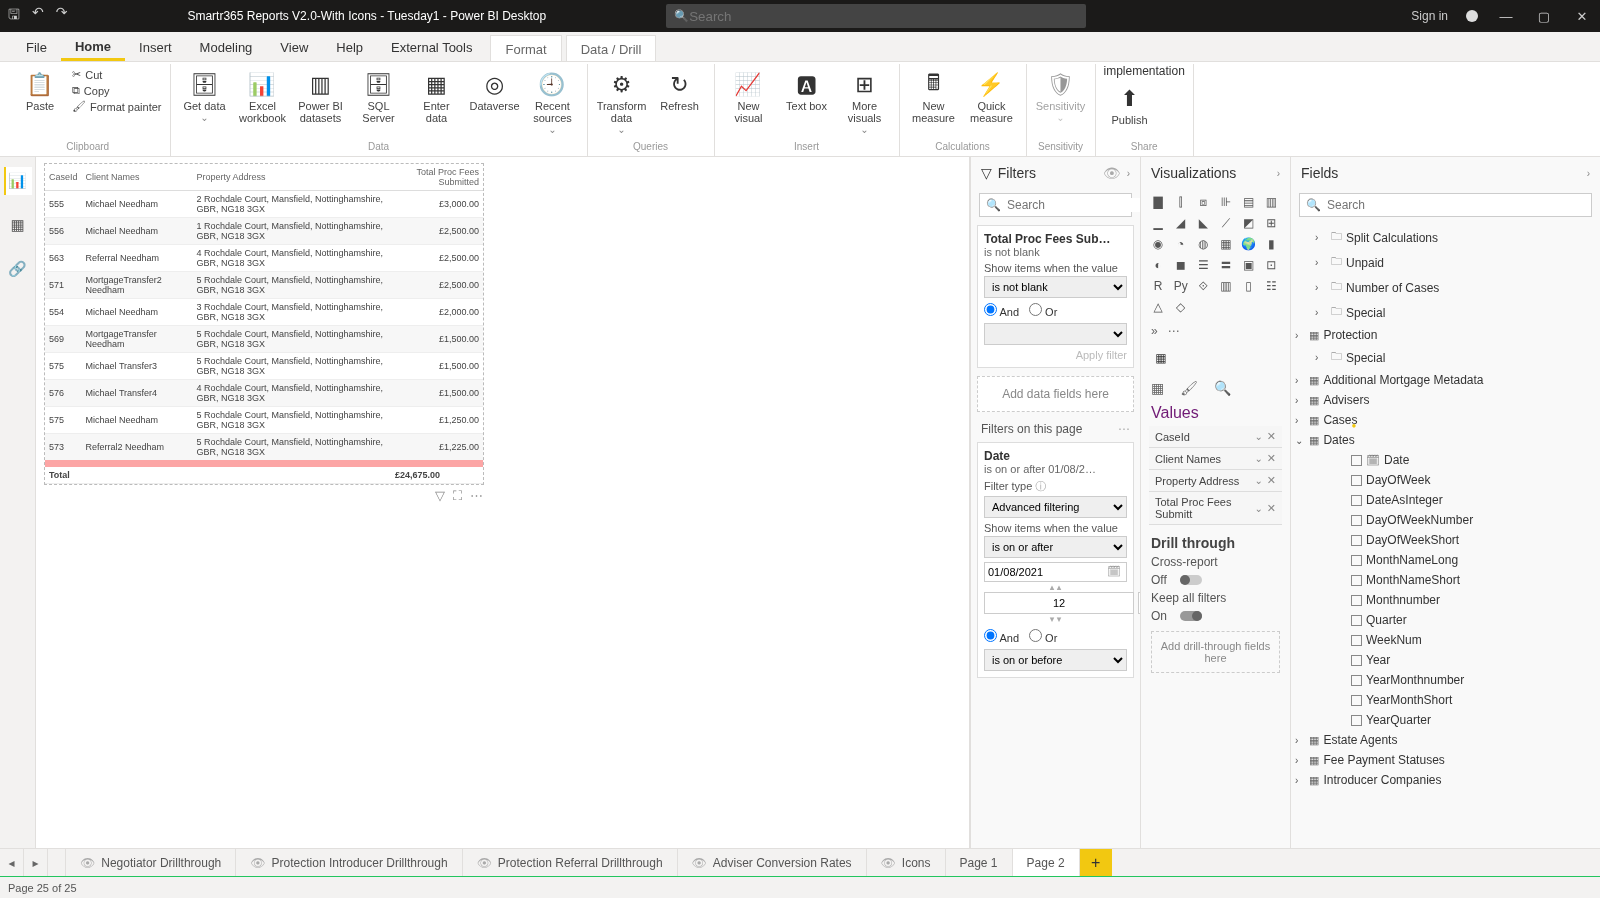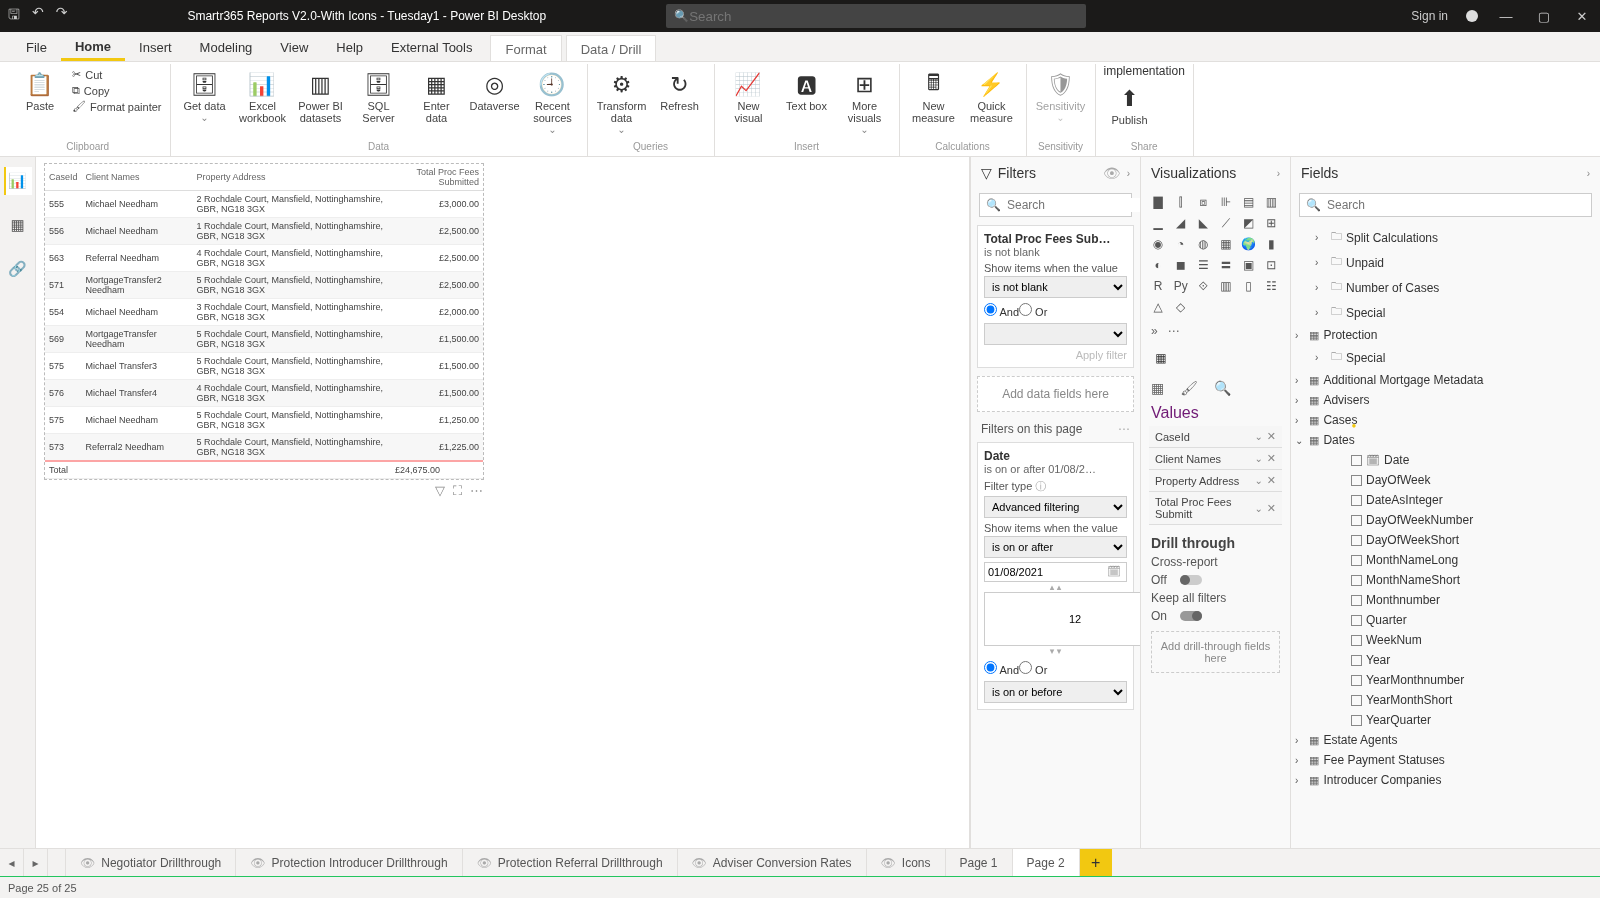--- a/index.html
+++ b/index.html
@@ -40,45 +40,45 @@
 .left-rail .ritem.active { background: #fff; box-shadow: inset 2px 0 0 #f2c811; }
 
 .canvas { flex: 1; background: #fff; position: relative; padding: 8px; border-right: 1px solid #e1dfdd; }
 .visual-frame { position: absolute; top: 6px; left: 8px; width: 440px; border: 1px dashed #bbb; background: #fff; }
 .visual-frame::before, .visual-frame::after { content: ''; }
 .vtable { width: 100%; border-collapse: collapse; font-size: 9px; color: #444; }
 .vtable th { text-align: left; padding: 3px 4px; font-weight: 400; color: #666; border-bottom: 1px solid #ddd; }
 .vtable td { padding: 3px 4px; border-bottom: 1px solid #eee; }
 .vtable tr.alt { background: #f7f7f7; }
 .vtable th:nth-child(4), .vtable td:nth-child(4) { text-align: right; }
-.vtable tfoot td { font-weight: 400; border-top: 2px solid #fca5a5; }
+.vtable tfoot td { font-weight: 700; border-top: 7px solid #fca5a5; }
 .visual-actions { position: absolute; right: 0; top: 100%; margin-top: 4px; display: flex; gap: 8px; color: #888; font-size: 13px; }
 
 
 .panel { background: #f9f9f9; border-left: 1px solid #e1dfdd; display: flex; flex-direction: column; font-size: 12px; }
 .panel .phead { display: flex; align-items: center; padding: 8px 10px; font-size: 14px; color: #333; gap: 6px; font-weight: 400; }
 .panel .phead .spacer { flex: 1; }
 .filters-panel { width: 170px; }
 .viz-panel { width: 150px; }
 .fields-panel { width: 310px; }
 
 .search-box { margin: 4px 8px; border: 1px solid #ccc; background: #fff; padding: 4px 6px; display: flex; align-items: center; gap: 6px; }
 .search-box input { border: none; outline: none; flex: 1; font-size: 12px; }
 
 .filter-card { margin: 4px 6px; border: 1px solid #ddd; background: #fff; padding: 6px; font-size: 11px; }
 .filter-card .fname { font-weight: 600; font-size: 12px; }
 .filter-card .fsum { color: #666; margin-bottom: 4px; }
 .filter-card .flabel { color: #555; margin: 4px 0 2px; }
 .filter-card select, .filter-card input[type=text] { width: 100%; border: 1px solid #ccc; padding: 3px; font-size: 11px; }
-.filter-card .radio-row { display: flex; margin: 5px 0; align-items: flex-end; }
+.filter-card .radio-row { display: flex; gap: 10px; margin: 5px 0; align-items: flex-end; }
 .filter-card .apply { text-align: right; color: #bbb; font-size: 11px; margin-top: 4px; }
 .filter-section-label { padding: 6px 10px 2px; color: #555; font-size: 12px; }
 .add-fields { margin: 4px 6px; border: 1px dashed #ccc; background: #fff; text-align: center; padding: 10px 4px; color: #888; }
 .time-row { display: flex; gap: 4px; }
-.time-row input, .time-row select { flex: 1; text-align: center; border: 1px solid #ccc; padding: 19px; font-size: 11px; }
+.time-row input, .time-row select { flex: 1; text-align: center; border: 1px solid #ccc; padding: 3px; font-size: 11px; }
 
 .viz-gallery { display: grid; grid-template-columns: repeat(6, 1fr); gap: 3px; padding: 4px 8px; }
 .viz-gallery .vicon { width: 18px; height: 18px; display: flex; align-items: center; justify-content: center; font-size: 12px; color: #555; cursor: pointer; }
 .viz-subicons { display: flex; gap: 16px; padding: 6px 10px; font-size: 14px; color: #666; }
 .viz-section-label { padding: 2px 10px; font-size: 16px; color: #701a75; }
 .viz-fields { margin: 2px 8px; background: #efefef; }
 .viz-fields .vf { padding: 4px 6px; border-bottom: 1px solid #ddd; font-size: 11px; color: #444; background: #f6f6f6; display: flex; align-items: center; }
 .viz-fields .vf .sp { flex: 1; }
 .viz-fields .vf .vx { color: #888; cursor: pointer; margin-left: 4px; }
 .drill-label { padding: 8px 10px 2px; font-size: 14px; font-weight: 600; color: #444; }

